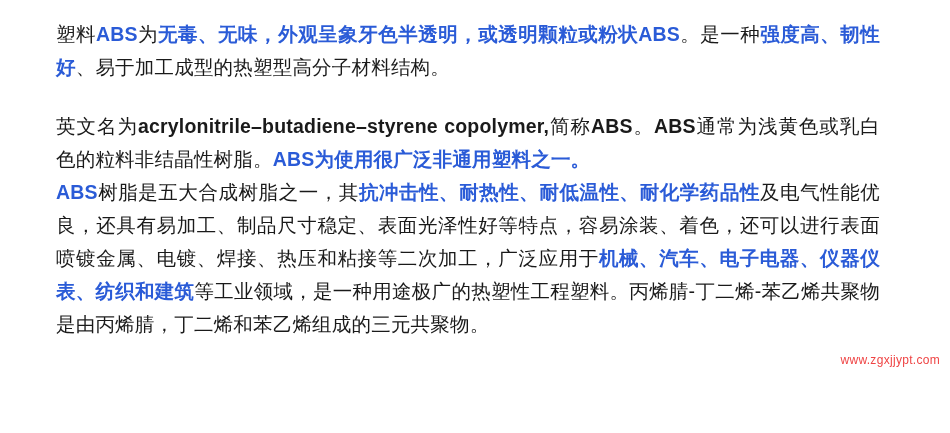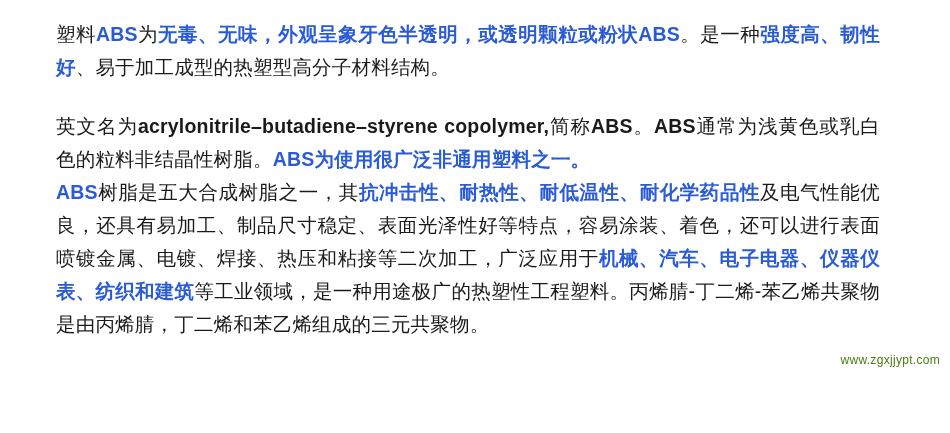--- a/index.html
+++ b/index.html
@@ -40,21 +40,21 @@
   }
   .latin {
     font-family: "Liberation Sans", sans-serif;
     font-weight: bold;
   }
   .watermark {
     position: absolute;
     right: 10px;
     bottom: 6px;
     font-size: 12px;
-    color: #4d7c0f;
+    color: #ef4444;
     font-family: "Liberation Sans", sans-serif;
     letter-spacing: 0.3px;
   }
 </style>
 </head>
 <body>
 
 <div class="page">
 
   <p class="para p1">

